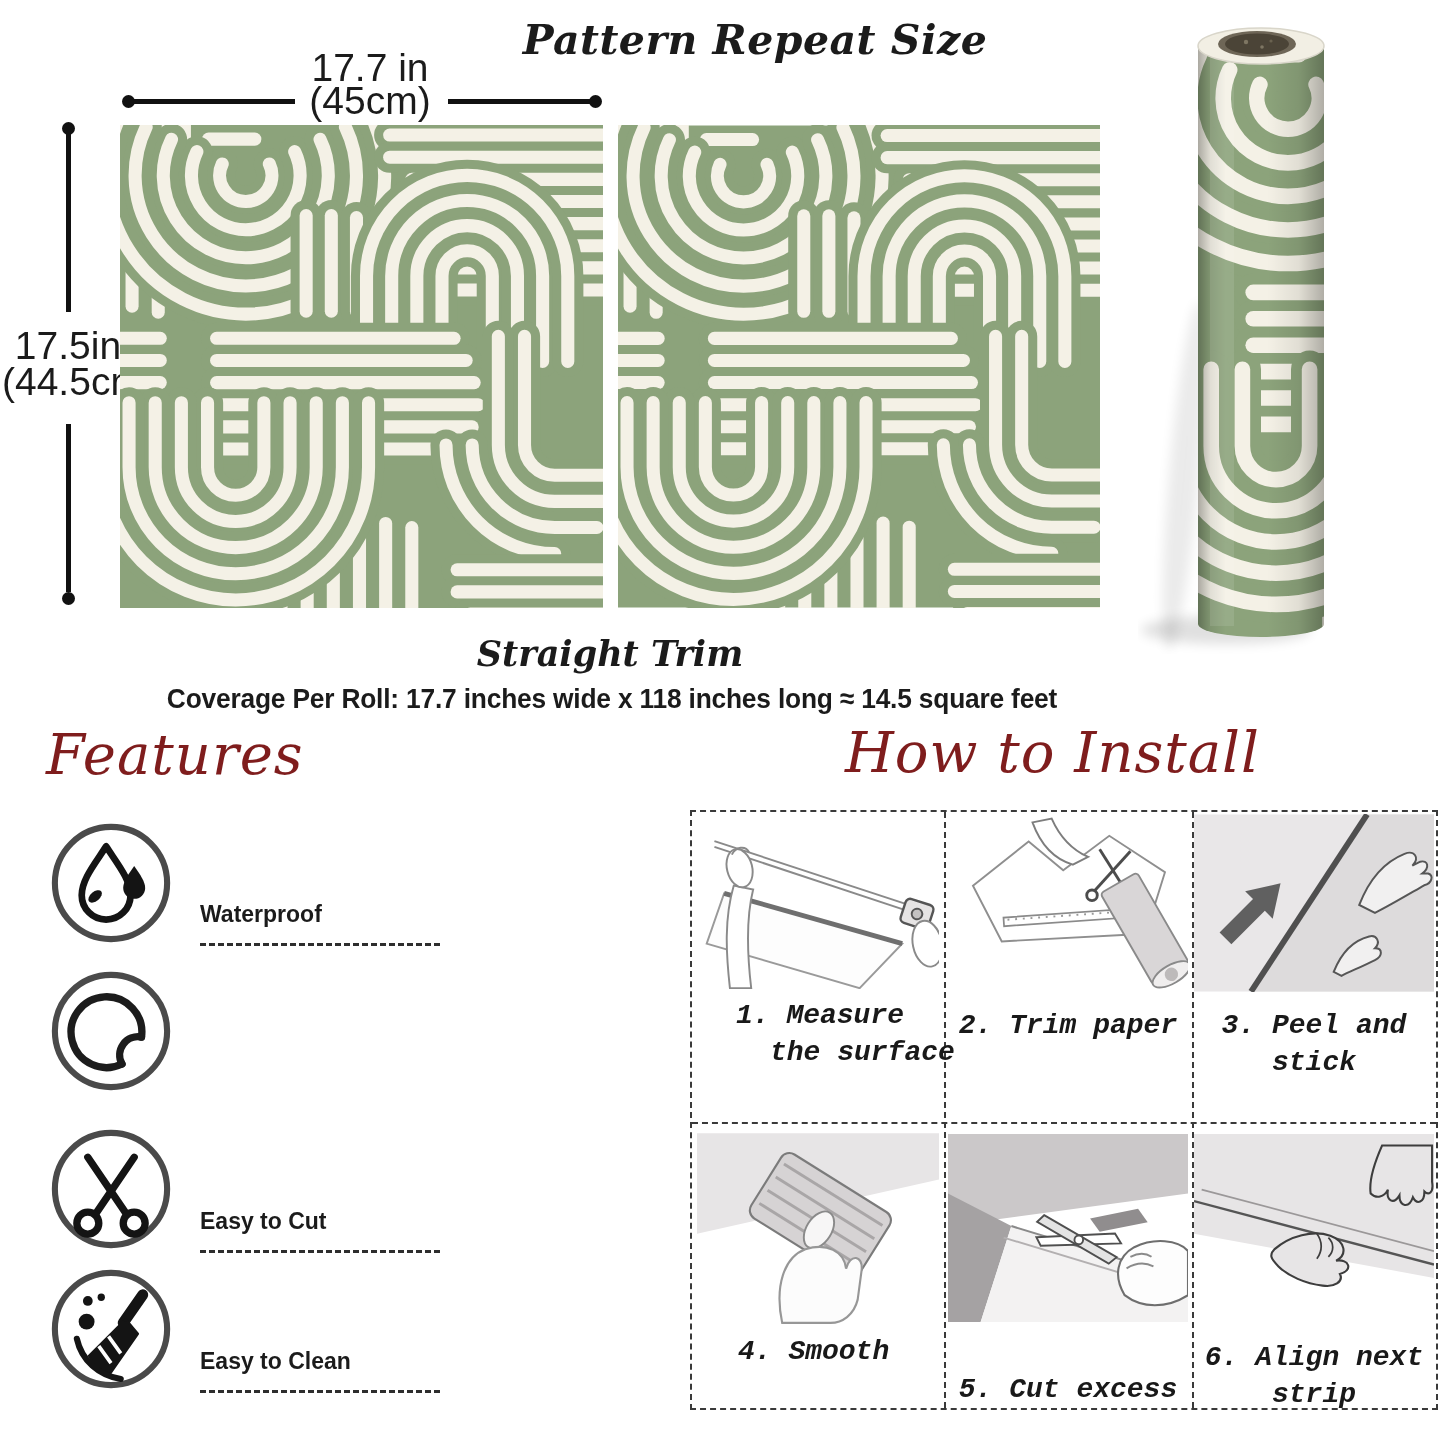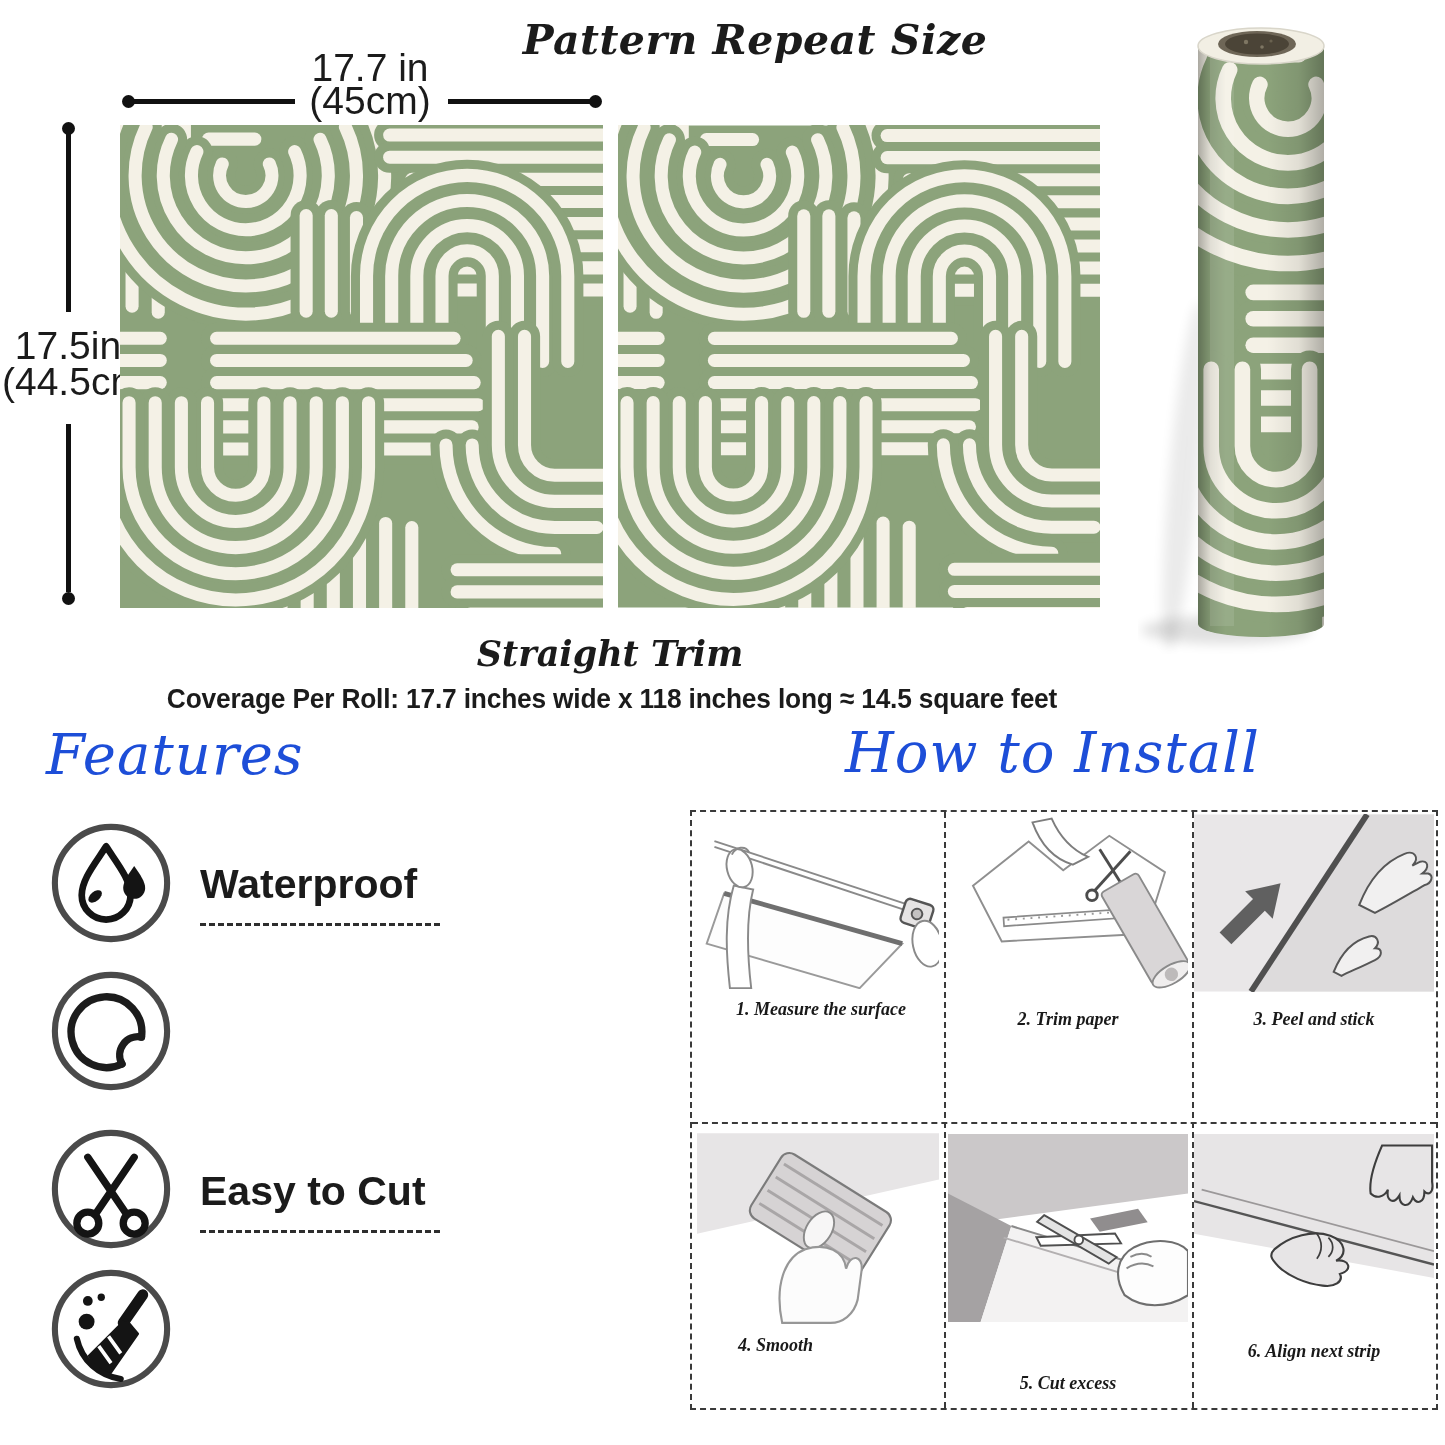--- a/index.html
+++ b/index.html
@@ -7,28 +7,28 @@
           font-family:"Liberation Sans",sans-serif;color:#1b1b1b;}
   .abs{position:absolute;}
   .serif-bi{font-family:"DejaVu Serif","Liberation Serif",serif;font-style:italic;font-weight:bold;}
   .serif-i{font-family:"DejaVu Serif","Liberation Serif",serif;font-style:italic;font-weight:normal;}
   .page-title{font-size:41px;text-align:center;letter-spacing:.5px;}
   .dim-text{font-size:39px;line-height:1.12;text-align:center;color:#1b1b1b;}
   .dim-line{background:#111;}
   .dim-dot{width:13px;height:13px;border-radius:50%;background:#111;}
   .match-label{font-size:35px;text-align:center;}
   .coverage{font-size:28px;font-weight:bold;text-align:center;transform:scaleX(.94);letter-spacing:-.2px;}
-  .section-head{font-size:56px;letter-spacing:1px;color:#1d4ed8;}
-  .feat-label{font-size:41px;font-weight:bold;border-bottom:3px dashed #2e2e2e;padding:0 2px 15px 0;width:238px;}
+  .section-head{font-size:56px;letter-spacing:1px;color:#7f1d1d;}
+  .feat-label{font-size:23px;font-weight:bold;border-bottom:3px dashed #2e2e2e;padding:0 2px 15px 0;width:238px;margin-top:40px;}
   .install-grid{border:2px dashed #3a3a3a;}
   .vdiv{border-left:2px dashed #3a3a3a;width:0;height:100%;top:0;}
   .hdiv{border-top:2px dashed #3a3a3a;height:0;width:100%;left:0;}
   .cell{position:absolute;}
-  .step-label{font-family:Liberation Serif, serif;font-style:italic;font-weight:bold;
-              font-size:18px;line-height:1.32;color:#191919;}
+  .step-label{font-family:Liberation Mono, monospace;font-style:italic;font-weight:bold;
+              font-size:28px;line-height:1.32;color:#191919;}
   .step-center{text-align:center;width:100%;}
   .hang{text-align:left;padding-left:34px;text-indent:-34px;}
   
   .halo{stroke:#8CA37B;stroke-width:31;fill:none;stroke-linecap:round;stroke-linejoin:round;}
   .ink{stroke:#F4F1E6;stroke-width:13;fill:none;stroke-linecap:round;stroke-linejoin:round;}
 </style>
 </head>
 <body>
 
 <svg width="0" height="0" style="position:absolute" aria-hidden="true">
@@ -222,20 +222,21 @@
   <svg class="abs" style="left:50px;top:1268px;" width="122" height="122" viewBox="0 0 100 100">
     <circle cx="50" cy="50" r="46" fill="none" stroke="#4A4A4A" stroke-width="5"></circle>
     <line x1="76" y1="22" x2="60" y2="45" stroke="#141414" stroke-width="9" stroke-linecap="round"></line>
     <path d="M62,42 L32,72 C35,79 41,84 49,87 L72,54 Z" fill="#141414" stroke="#141414" stroke-width="2" stroke-linejoin="round"></path>
     <path d="M40,64 L50,78 M48,56 L58,70" stroke="#ffffff" stroke-width="3"></path>
     <path d="M22,58 C26,76 40,88 58,91" fill="none" stroke="#141414" stroke-width="5" stroke-linecap="round"></path>
     <circle cx="31" cy="27" r="4" fill="#141414"></circle>
       <circle cx="42" cy="24" r="3" fill="#141414"></circle>
       <circle cx="30" cy="44" r="6.5" fill="#141414"></circle>
   </svg>
+  <div class="abs feat-label" style="left:200px;top:1308px;">Easy to Clean</div>
 
   <div class="abs section-head serif-i" style="left:845px;top:720px;width:490px;text-align:left;">How to Install</div>
 
   <div class="abs install-grid" style="left:690px;top:810px;width:744px;height:596px;">
     <div class="abs vdiv" style="left:252px;"></div>
     <div class="abs vdiv" style="left:500px;"></div>
     <div class="abs hdiv" style="top:310px;"></div>
 
     <div class="cell" style="left:0;top:0;width:252px;height:310px;">
       <svg class="abs" style="left:5px;top:5px;" width="242" height="172" viewBox="0 0 250 176">

